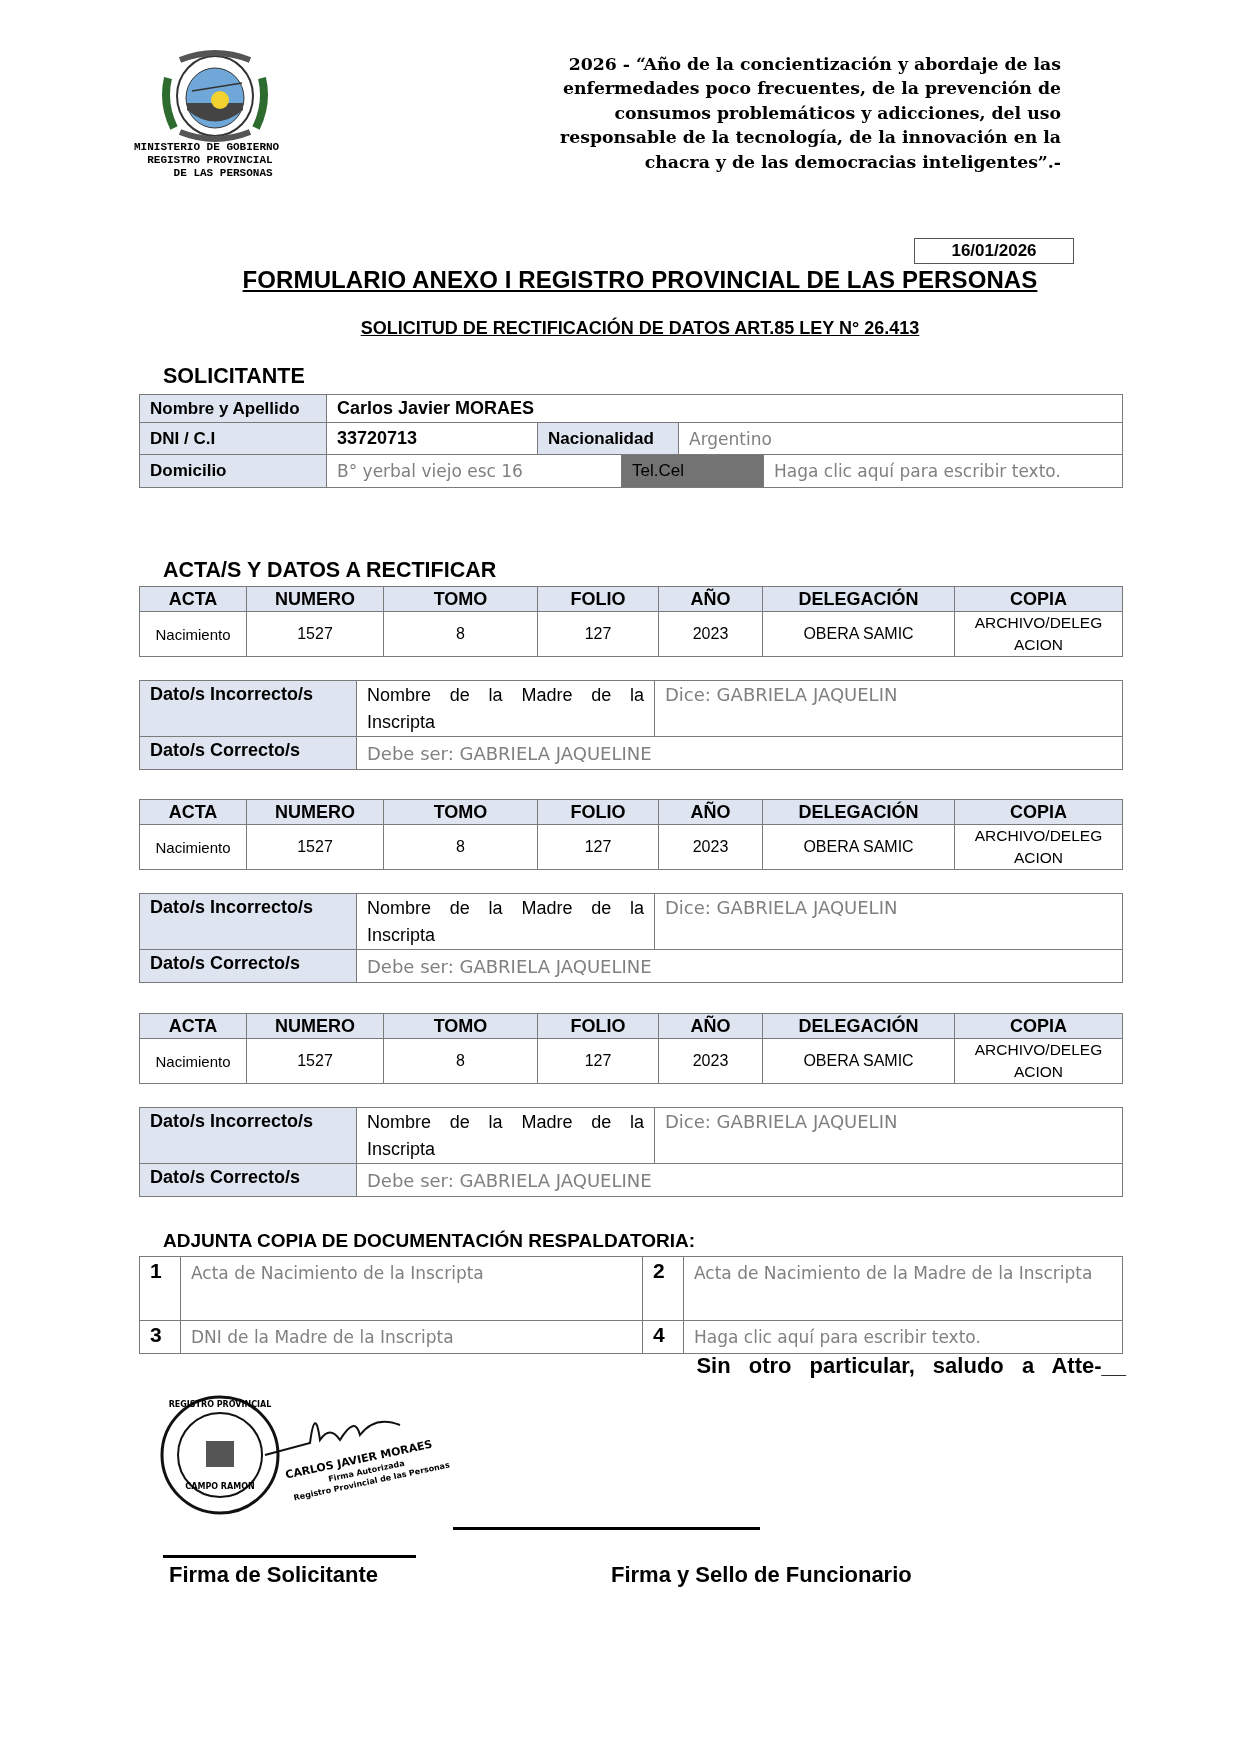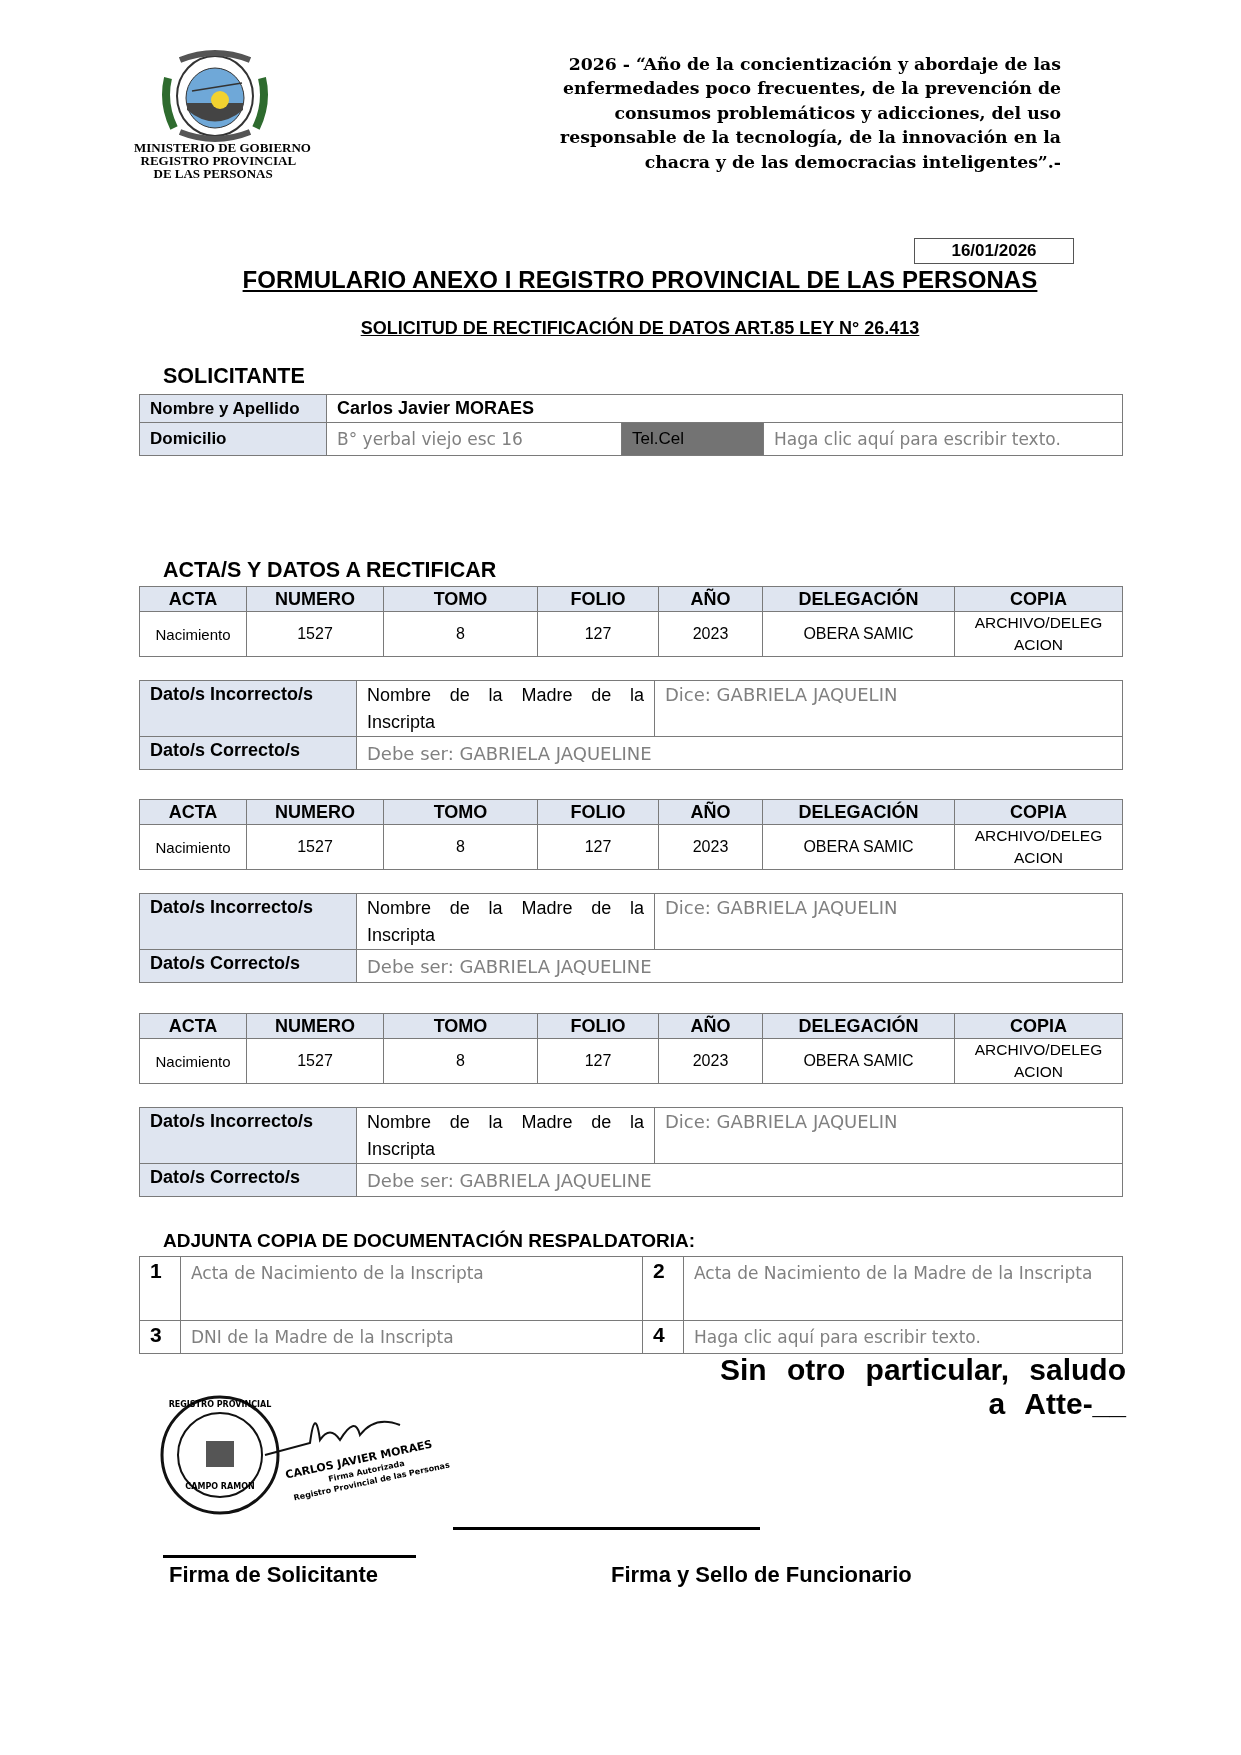--- a/index.html
+++ b/index.html
@@ -1,21 +1,21 @@
 <!DOCTYPE html>
 <html><head>
 <meta charset="utf-8">
 <style>
   html, body { margin: 0; padding: 0; background: #ffffff; }
   body { width: 1241px; height: 1755px; position: relative; overflow: hidden; color: #000; font-family: "Liberation Sans", sans-serif; }
   .abs { position: absolute; }
 
   
   .logo { left: 160px; top: 48px; width: 110px; height: 95px; }
-  .ministry { left: 134px; top: 141px; font-family: Liberation Serif, serif; font-weight: bold; font-size: 13px; line-height: 13px; white-space: pre; }
+  .ministry { left: 134px; top: 141px; font-family: Liberation Mono, monospace; font-weight: bold; font-size: 11px; line-height: 13px; white-space: pre; }
   .motto { right: 180px; top: 52px; width: 540px; text-align: right; font-family: "DejaVu Serif", serif; font-weight: bold; font-size: 17.3px; line-height: 24.4px; }
 
   .date-box { left: 914px; top: 238px; width: 160px; height: 26px; border: 1.5px solid #555; box-sizing: border-box; text-align: center; font-weight: bold; font-size: 17px; line-height: 24px; }
   .title { left: 150px; top: 266px; width: 980px; text-align: center; font-weight: bold; font-size: 24px; text-decoration: underline; letter-spacing: 0.1px; }
   .subtitle { left: 150px; top: 318px; width: 980px; text-align: center; font-weight: bold; font-size: 18px; text-decoration: underline; }
 
   .section-h { font-weight: bold; font-size: 21.5px; }
 
   table { border-collapse: collapse; position: absolute; table-layout: fixed; }
   td { border: 1.3px solid #7a7a7a; padding: 0 10px; box-sizing: border-box; vertical-align: middle; }
@@ -32,21 +32,21 @@
 
   .dato td { font-size: 18px; }
   .dato .lbl { vertical-align: top; padding-top: 3px; font-size: 18px; }
   .dato .just { text-align: justify; text-align-last: justify; line-height: 27px; vertical-align: top; padding-top: 1px; }
   .dato .just .last { text-align-last: left; display: block; }
 
   .docs td { font-size: 17px; vertical-align: top; }
   .docs .n { font-weight: bold; font-size: 21px; padding: 2px 10px; text-align: left; }
   .docs .ph { line-height: 32px; }
 
-  .closing { left: 686px; top: 1353px; width: 440px; font-weight: bold; font-size: 30px; word-spacing: 12px; text-align: right; }
+  .closing { left: 686px; top: 1353px; width: 440px; font-weight: bold; font-size: 22px; word-spacing: 12px; text-align: right; }
   .seal { left: 160px; top: 1385px; width: 290px; height: 140px; }
   .line { background: #000; height: 2.5px; }
   .sig-label { font-weight: bold; font-size: 22px; }
 </style>
 </head>
 <body>
 
 <div class="abs logo">
   <svg width="110" height="95" viewBox="0 0 110 95">
     <path d="M8 30 Q2 55 14 80" stroke="#2e6b2e" stroke-width="8" fill="none"></path>
@@ -79,20 +79,26 @@
       <col style="width:57px">
       <col style="width:85px">
       <col style="width:54px">
       <col style="width:305px">
     </colgroup>
   <tbody>
       <tr style="height:28px">
     <td class="lbl">Nombre y Apellido</td>
     <td colspan="6" class="val bold">Carlos Javier MORAES</td>
   </tr>
+  <tr style="height:32px">
+    <td class="lbl">DNI / C.I</td>
+    <td class="val bold">33720713</td>
+    <td colspan="2" class="lbl">Nacionalidad</td>
+    <td colspan="3" class="ph">Argentino</td>
+  </tr>
   <tr style="height:33px">
     <td class="lbl">Domicilio</td>
     <td colspan="2" class="ph">B° yerbal viejo esc 16</td>
     <td colspan="2" class="lbl-blue">Tel.Cel</td>
     <td colspan="2" class="ph">Haga clic aquí para escribir texto.</td>
   </tr>
 </tbody>
   </table>
 
 <div class="abs section-h" style="left:163px; top:558px;">ACTA/S Y DATOS A RECTIFICAR</div>

